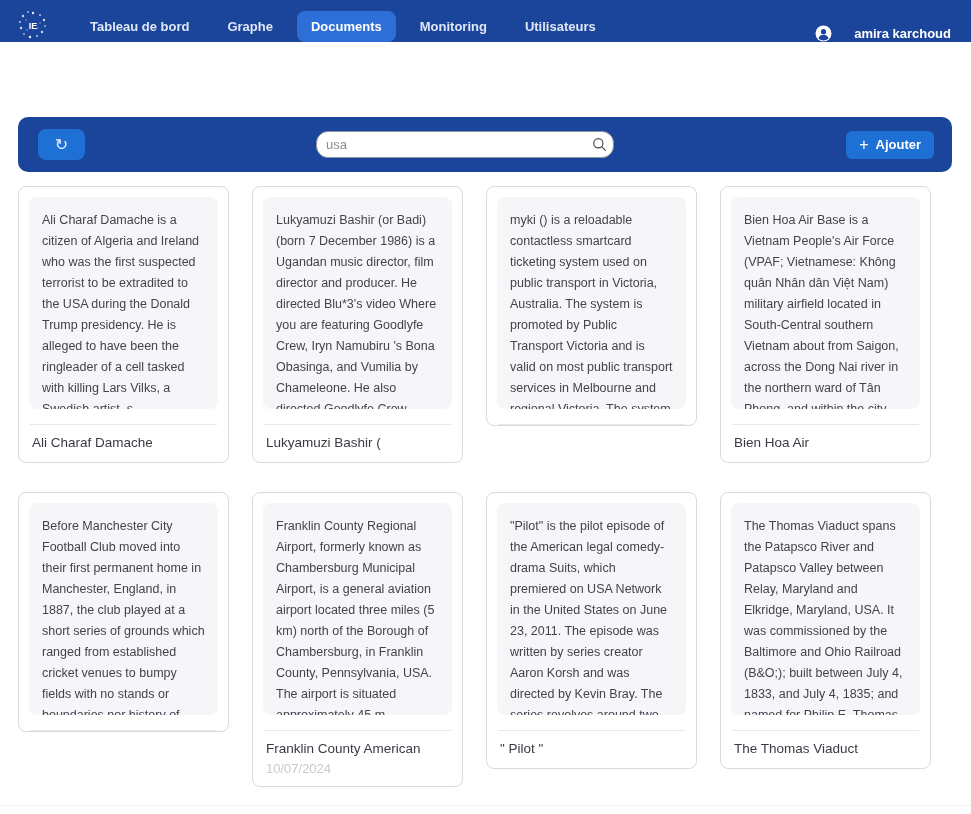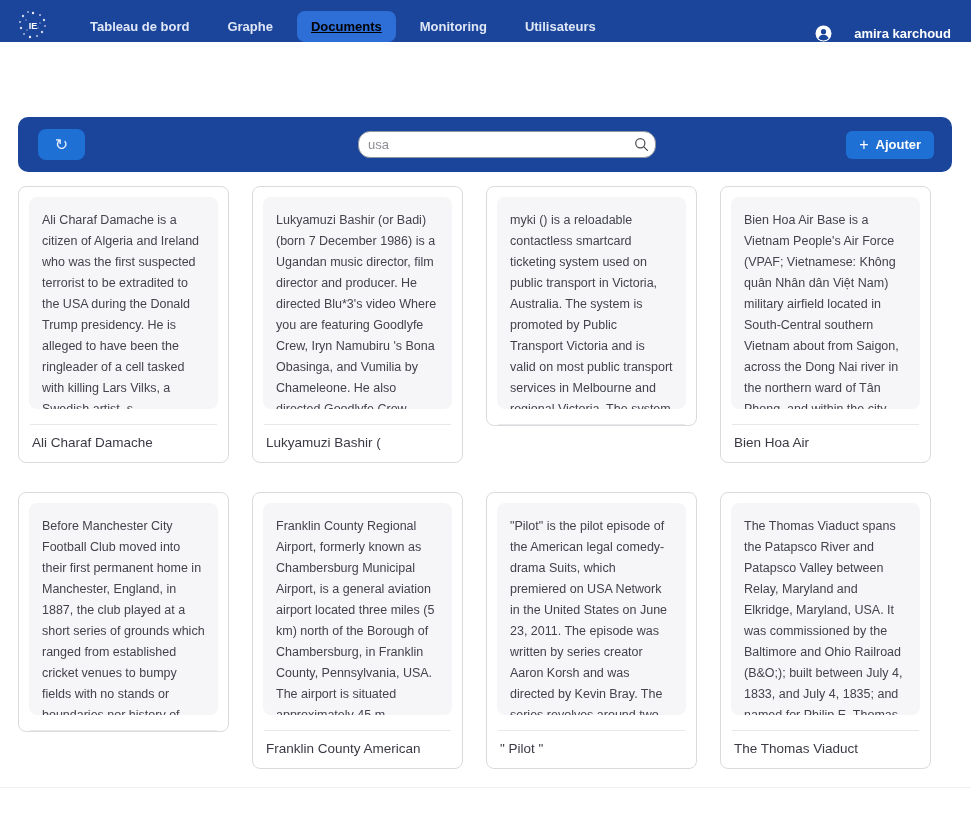--- a/index.html
+++ b/index.html
@@ -3,28 +3,28 @@
 <meta charset="utf-8">
 <style>
   * { margin:0; padding:0; box-sizing:border-box; }
   html,body { width:971px; height:814px; background:#ffffff; font-family:"Liberation Sans", sans-serif; overflow:hidden; }
 
   
   .navbar { height:42px; background:#1b449b; display:flex; align-items:flex-end; padding:0 20px 0 16px; }
   .logo { width:34px; height:34px; margin-right:26px; flex:0 0 auto; }
   .nav-links { display:flex; align-items:center; }
   .nav-link { color:#dfe7f6; font-size:13px; font-weight:600; text-decoration:none; padding:8px 14px; margin-right:10px; border-radius:8px; cursor:pointer; white-space:nowrap; }
-  .nav-link.active { background:#2d6fd6; color:#000000;text-decoration:underline; }
+  .nav-link.active { background:#2d6fd6; color:#ffffff; }
   .nav-user { margin-left:auto; display:flex; align-items:center; gap:22px; color:#ffffff; font-size:13px; font-weight:600; cursor:pointer; }
 
   
   .toolbar { margin:75px 19px 0 18px; height:55px; background:#1b449b; border-radius:10px; display:flex; align-items:center; padding:0 18px 0 20px; }
   .refresh-btn { width:47px; height:31px; background:#1e70d4; border:none; border-radius:8px; color:#e8eefb; font-size:16px; cursor:pointer; display:flex; align-items:center; justify-content:center; line-height:1; }
   .search-wrap { position:relative; margin-left:231px; }
-  .search-input { width:298px; height:27px; border:1px solid #8f959e; border-radius:12px; padding:0 28px 0 9px; font-size:13px; color:#8d8d95; font-family:"Liberation Sans", sans-serif; outline:none; background:#ffffff;margin-left:42px; }
+  .search-input { width:298px; height:27px; border:1px solid #8f959e; border-radius:12px; padding:0 28px 0 9px; font-size:13px; color:#8d8d95; font-family:"Liberation Sans", sans-serif; outline:none; background:#ffffff; }
   .search-icon { position:absolute; right:7px; top:6px; }
   .add-btn { margin-left:auto; height:28px; background:#1e70d4; border:none; border-radius:6px; color:#ffffff; font-size:13px; font-weight:700; display:flex; align-items:center; gap:7px; padding:0 13px; cursor:pointer; font-family:"Liberation Sans", sans-serif; }
   .add-plus { font-size:16px; font-weight:400; line-height:1; }
 
   
   .grid { margin:14px 40px 0 18px; display:grid; grid-template-columns:repeat(4, 211px); column-gap:23px; row-gap:29px; align-items:start; }
   .card { background:#ffffff; border:1px solid #dbdbdf; border-radius:8px; padding:10px 10px 0; cursor:pointer; }
   .preview { background:#f6f6f8; border-radius:8px; padding:13px 13px; height:212px; overflow:hidden; font-size:12.5px; line-height:21px; color:#43434e; }
   .divider { border:none; border-top:1px solid #e8e8ea; margin:15px 1px 0; }
   .card-title { padding:9px 3px 11px; font-size:13.5px; color:#3a3a44; line-height:17px; }
@@ -125,20 +125,21 @@
 
   <div class="card">
     <div class="preview">Before Manchester City Football Club moved into their first permanent home in Manchester, England, in 1887, the club played at a short series of grounds which ranged from established cricket venues to bumpy fields with no stands or boundaries nor history of sp...</div>
     <hr class="divider">
   </div>
 
   <div class="card">
     <div class="preview">Franklin County Regional Airport, formerly known as Chambersburg Municipal Airport, is a general aviation airport located three miles (5 km) north of the Borough of Chambersburg, in Franklin County, Pennsylvania, USA. The airport is situated approximately 45 m...</div>
     <hr class="divider">
     <div class="card-title">Franklin County American</div>
+    <div class="card-date">10/07/2024</div>
   </div>
 
   <div class="card">
     <div class="preview">"Pilot" is the pilot episode of the American legal comedy-drama Suits, which premiered on USA Network in the United States on June 23, 2011. The episode was written by series creator Aaron Korsh and was directed by Kevin Bray. The series revolves around two la...</div>
     <hr class="divider">
     <div class="card-title">" Pilot "</div>
   </div>
 
   <div class="card">
     <div class="preview">The Thomas Viaduct spans the Patapsco River and Patapsco Valley between Relay, Maryland and Elkridge, Maryland, USA. It was commissioned by the Baltimore and Ohio Railroad (B&amp;O;); built between July 4, 1833, and July 4, 1835; and named for Philip E. Thomas, th...</div>

